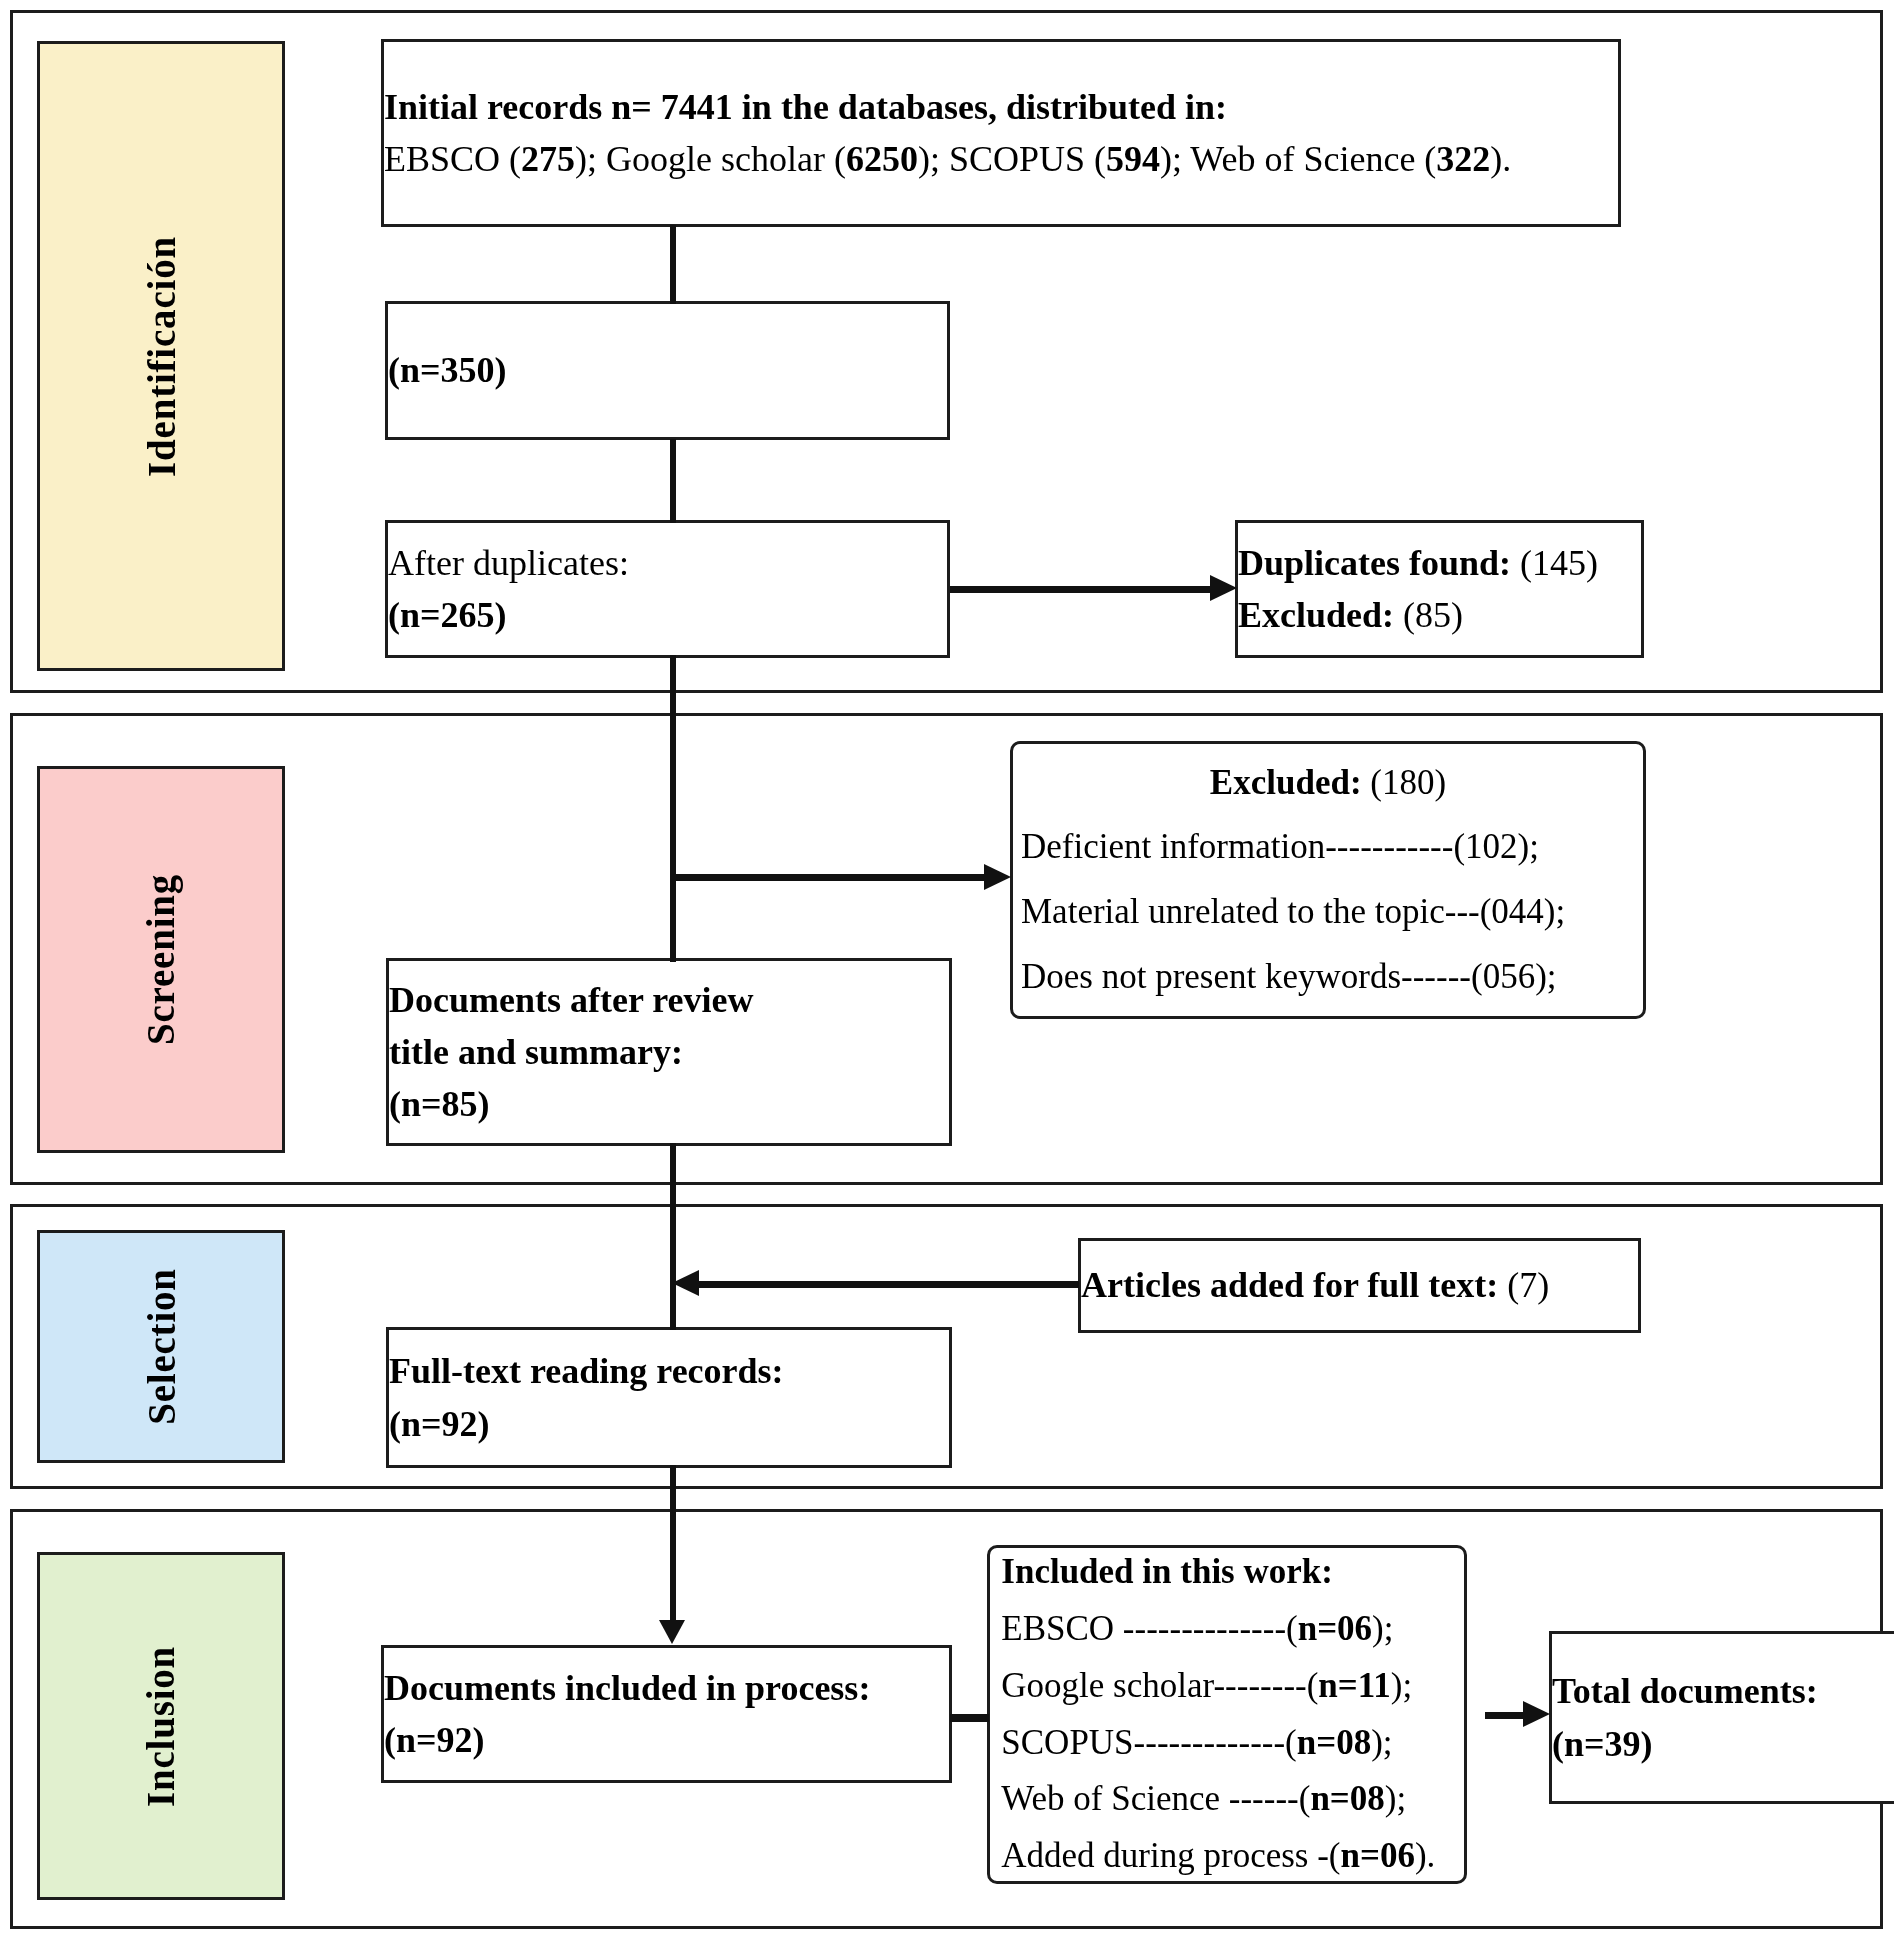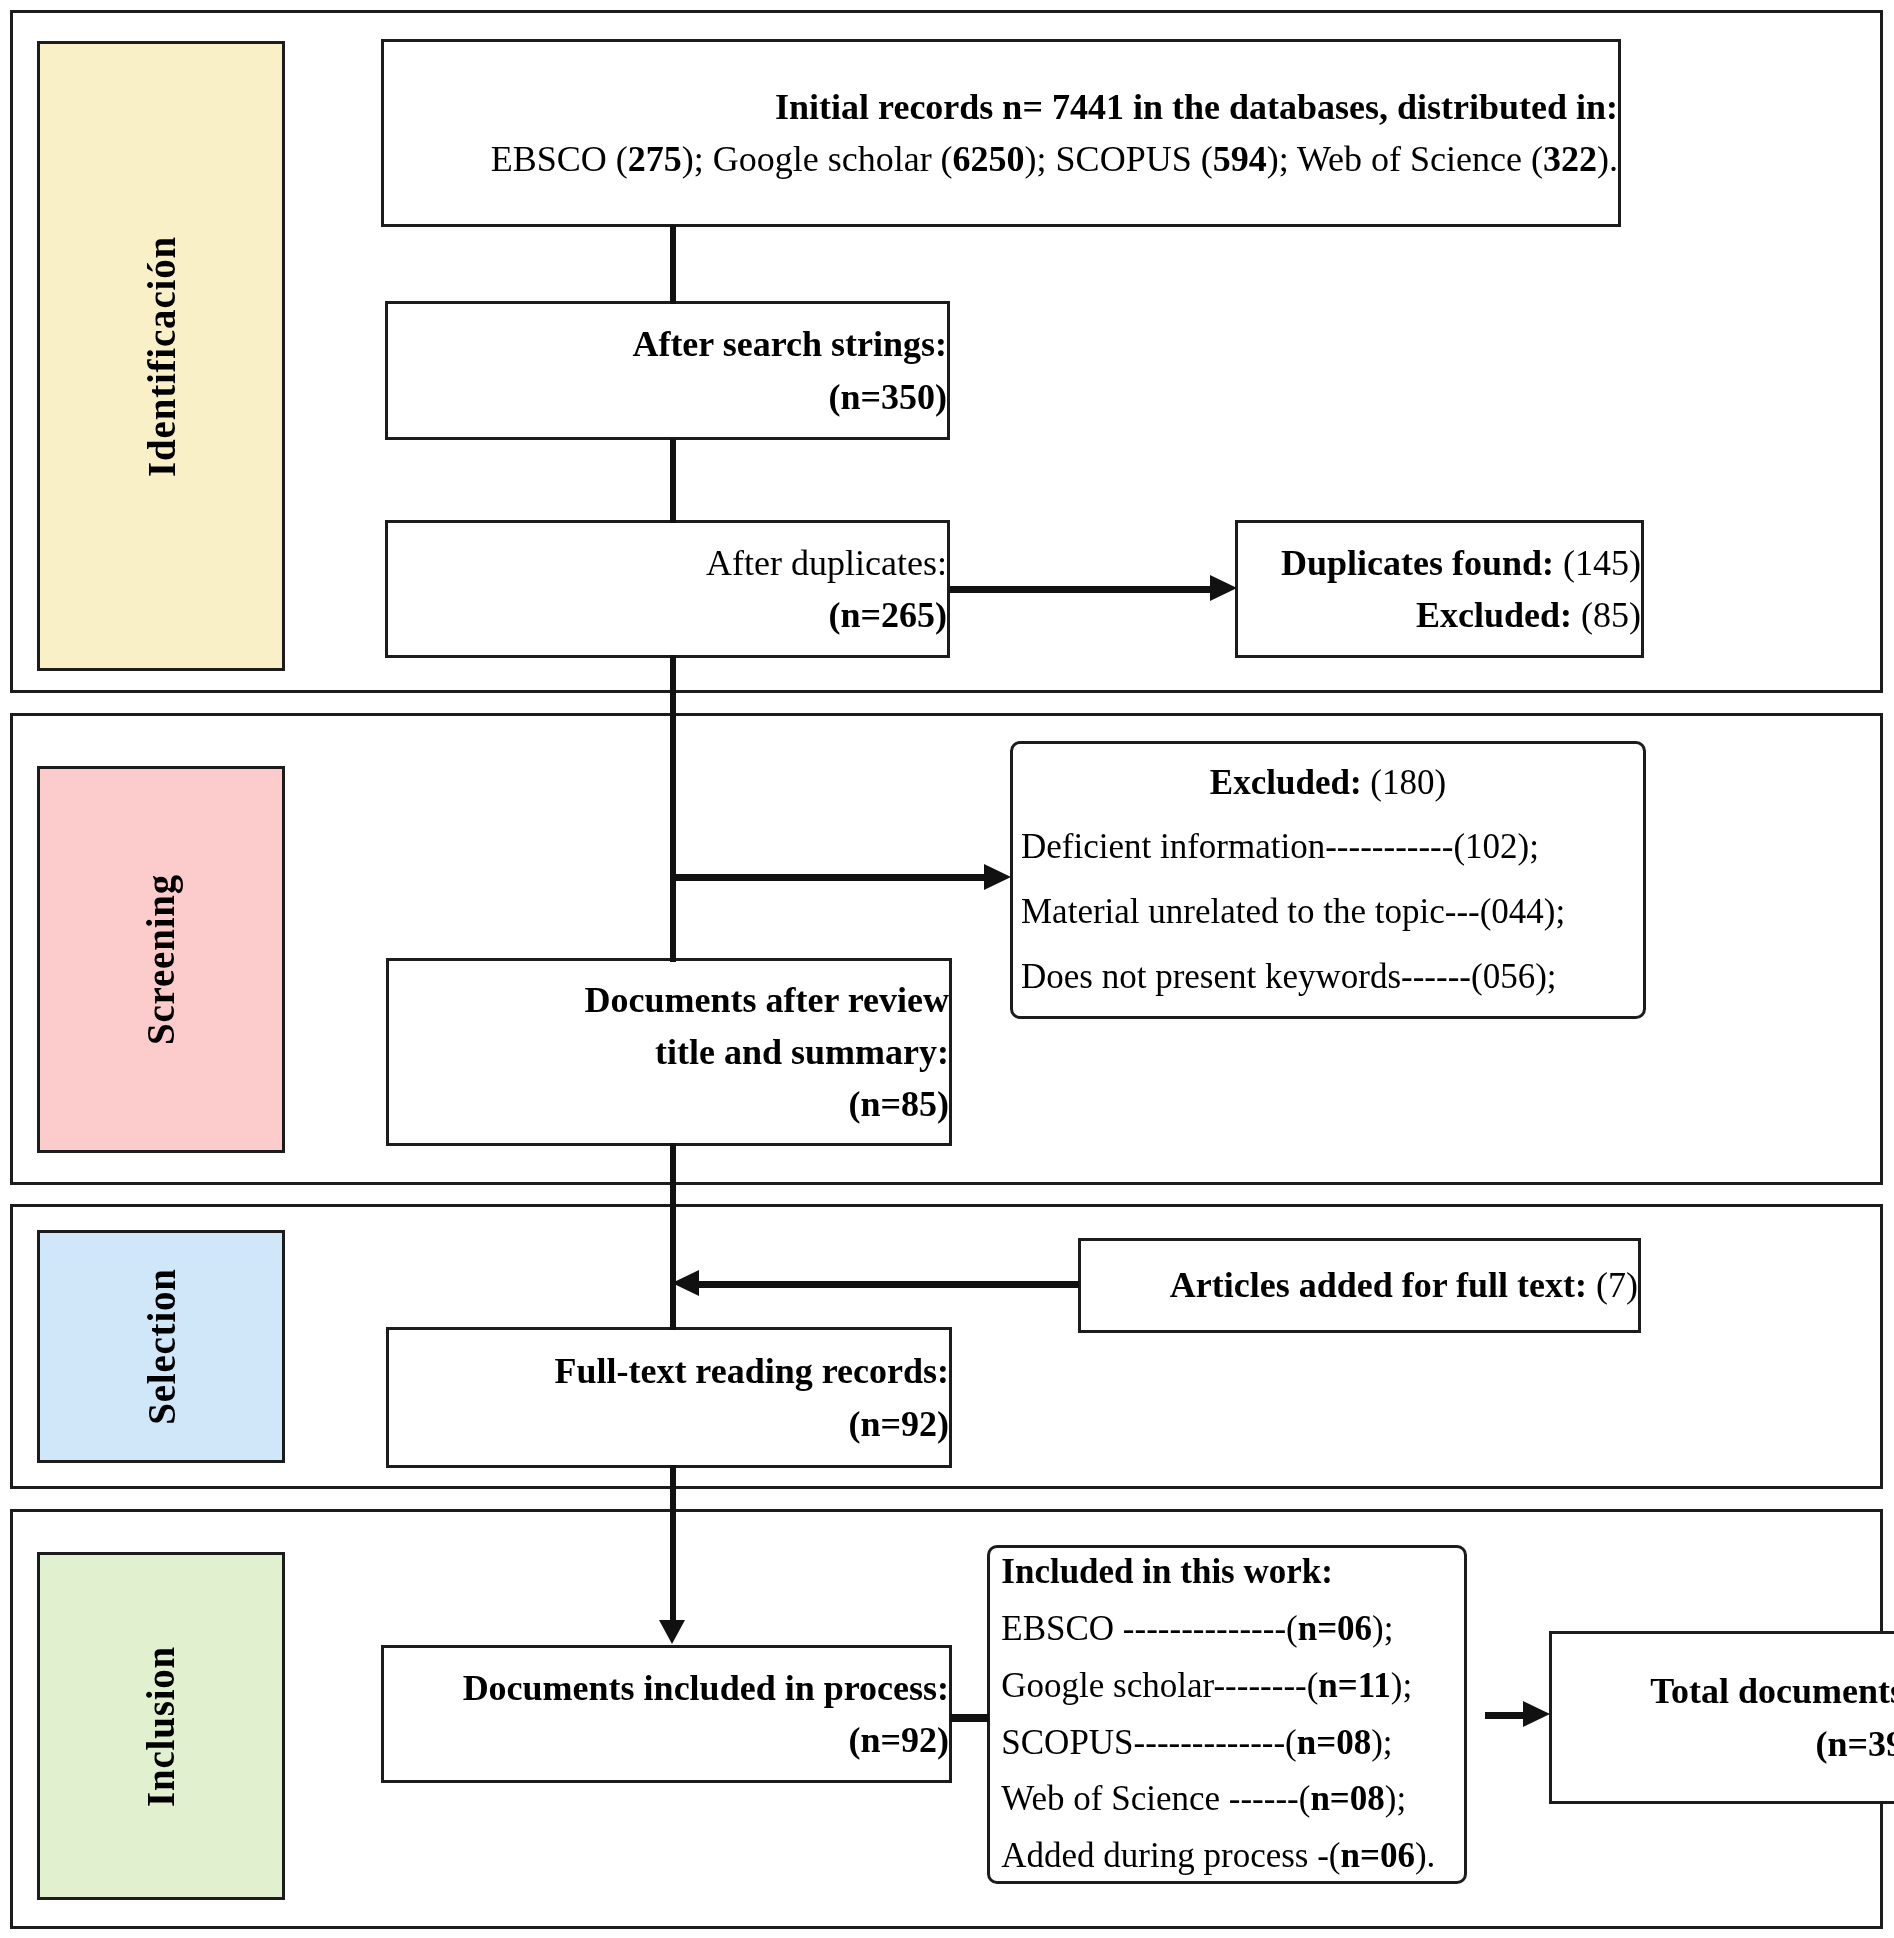--- a/index.html
+++ b/index.html
@@ -28,21 +28,21 @@
     font-weight:bold;
     font-size:39px;
     letter-spacing:0.8px;
   }
   .fbox{
     position:absolute;
     border:3.2px solid #1c1c1c;
     box-sizing:border-box;
     background:#ffffff;
     display:flex;flex-direction:column;
-    align-items:flex-end;justify-content:center;
+    align-items:flex-start;justify-content:center;
     text-align:center;
     font-size:36px;
     line-height:1.45;
   }
   .fbox .bold{font-weight:bold;}
   .leftlist{
     align-items:flex-start;
     text-align:left;
     justify-content:center;
     border-radius:10px;
@@ -76,21 +76,20 @@
   <div class="label-box" style="left: 37px; top: 1552px; width: 248px; height: 348px; background-color: rgb(225, 240, 207);">
     <span class="label-text">Inclusion</span>
   </div>
 
   <div class="fbox" style="left:381px;top:39px;width:1240px;height:188px;">
     <div class="bold">Initial records n= 7441 in the databases, distributed in:</div>
     <div><span>EBSCO (</span><span style="font-weight: bold;">275</span><span>); Google scholar (</span><span style="font-weight: bold;">6250</span><span>); SCOPUS (</span><span style="font-weight: bold;">594</span><span>); Web of Science (</span><span style="font-weight: bold;">322</span><span>).</span></div>
   </div>
 
   <div class="fbox" style="left:385px;top:301px;width:565px;height:139px;">
-    <div class="bold">After search strings:</div>
     <div class="bold">(n=350)</div>
   </div>
 
   <div class="fbox" style="left:385px;top:520px;width:565px;height:138px;">
     <div>After duplicates:</div>
     <div class="bold">(n=265)</div>
   </div>
 
   <div class="fbox" style="left:1235px;top:520px;width:409px;height:138px;">
     <div><span style="font-weight: bold;">Duplicates found:</span><span> (145)</span></div>

